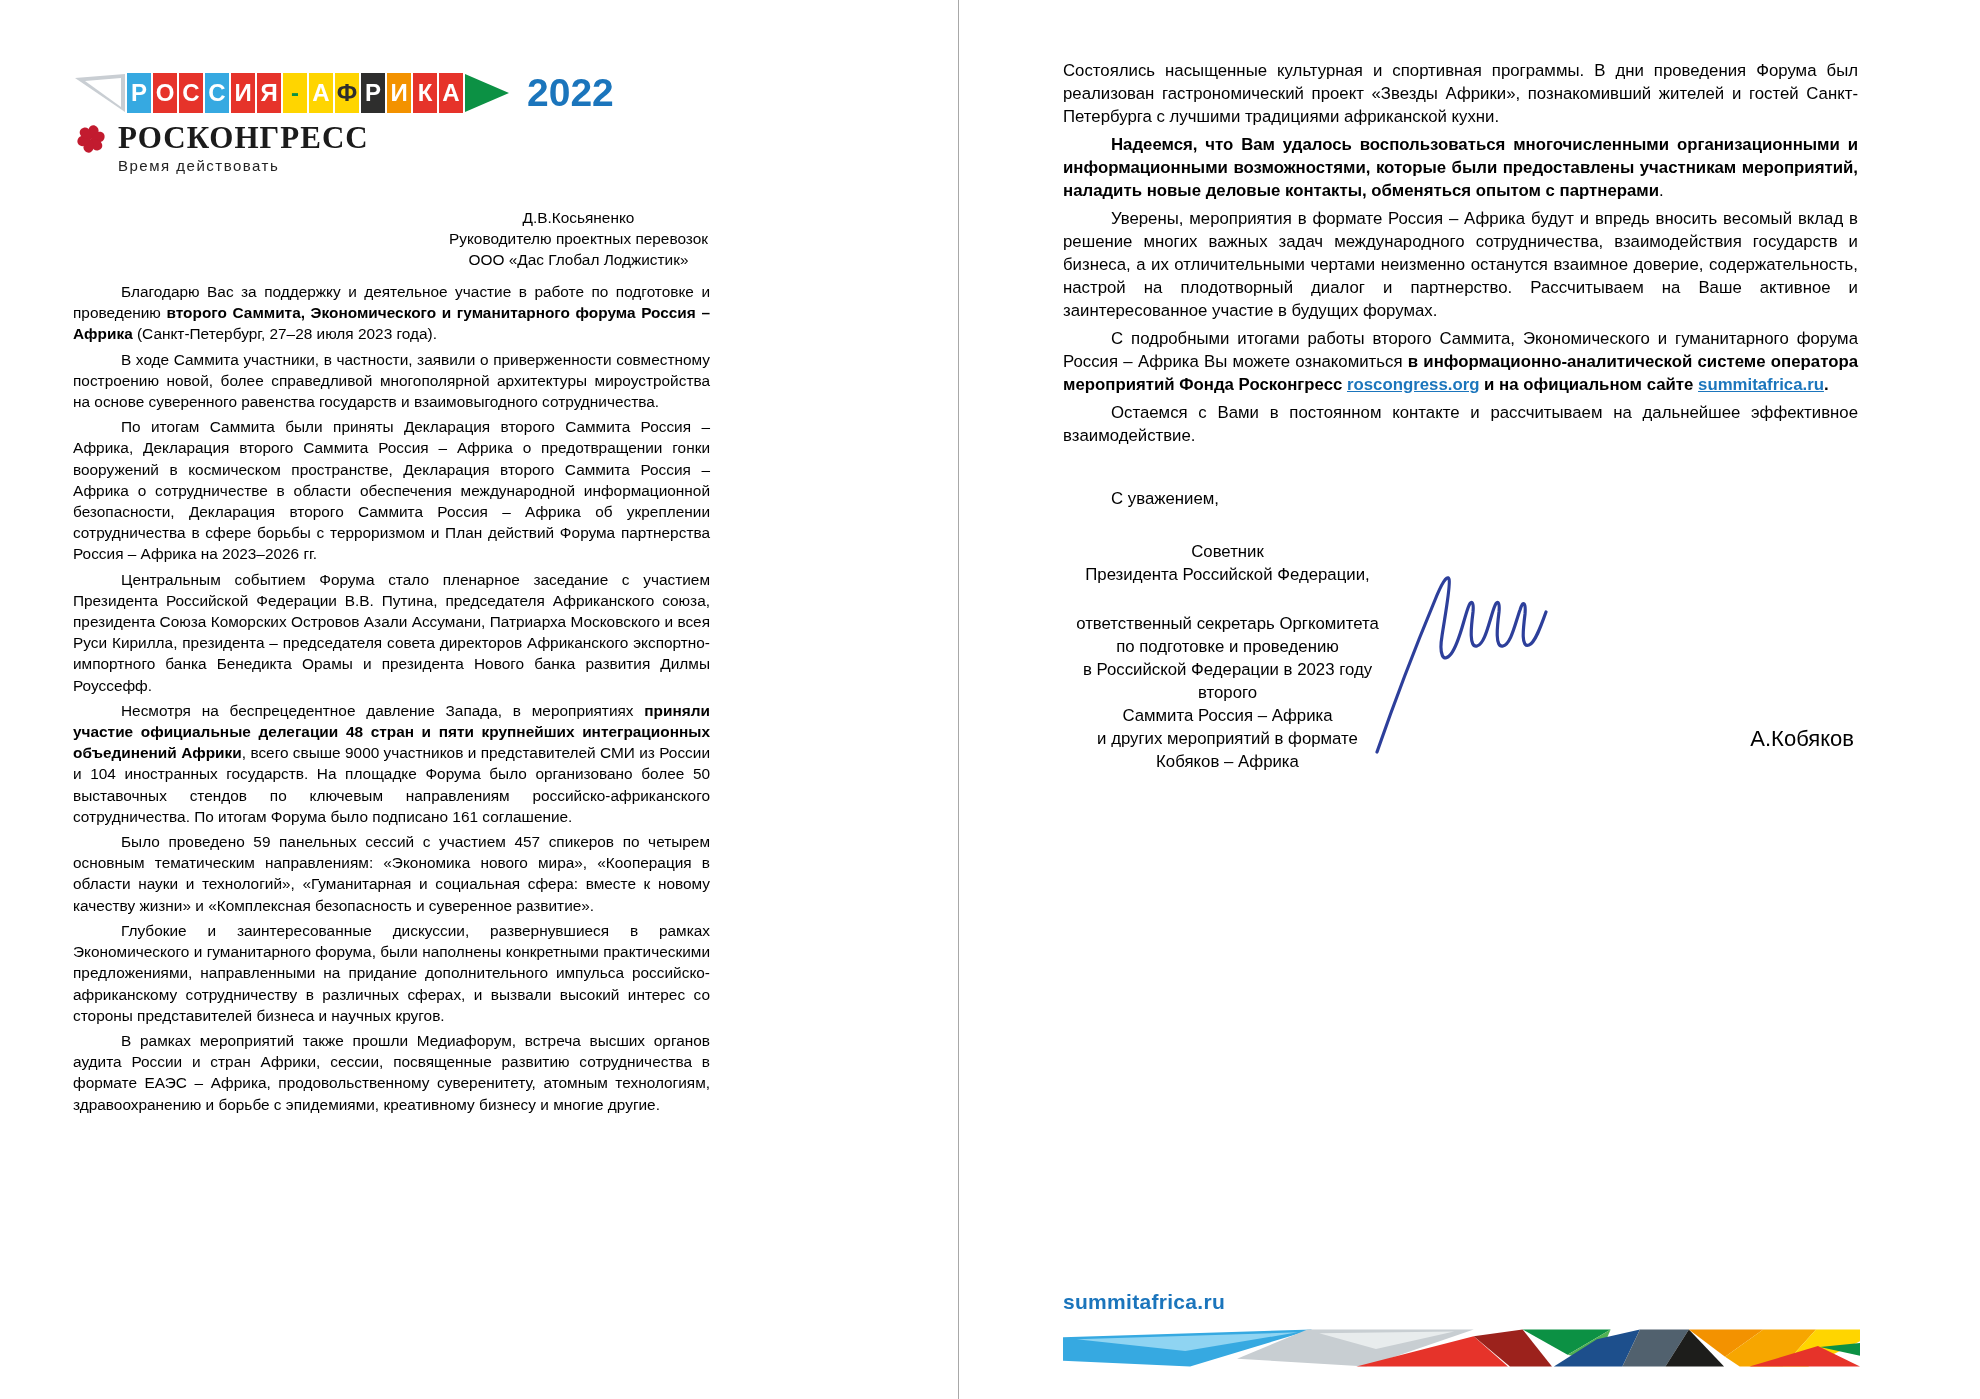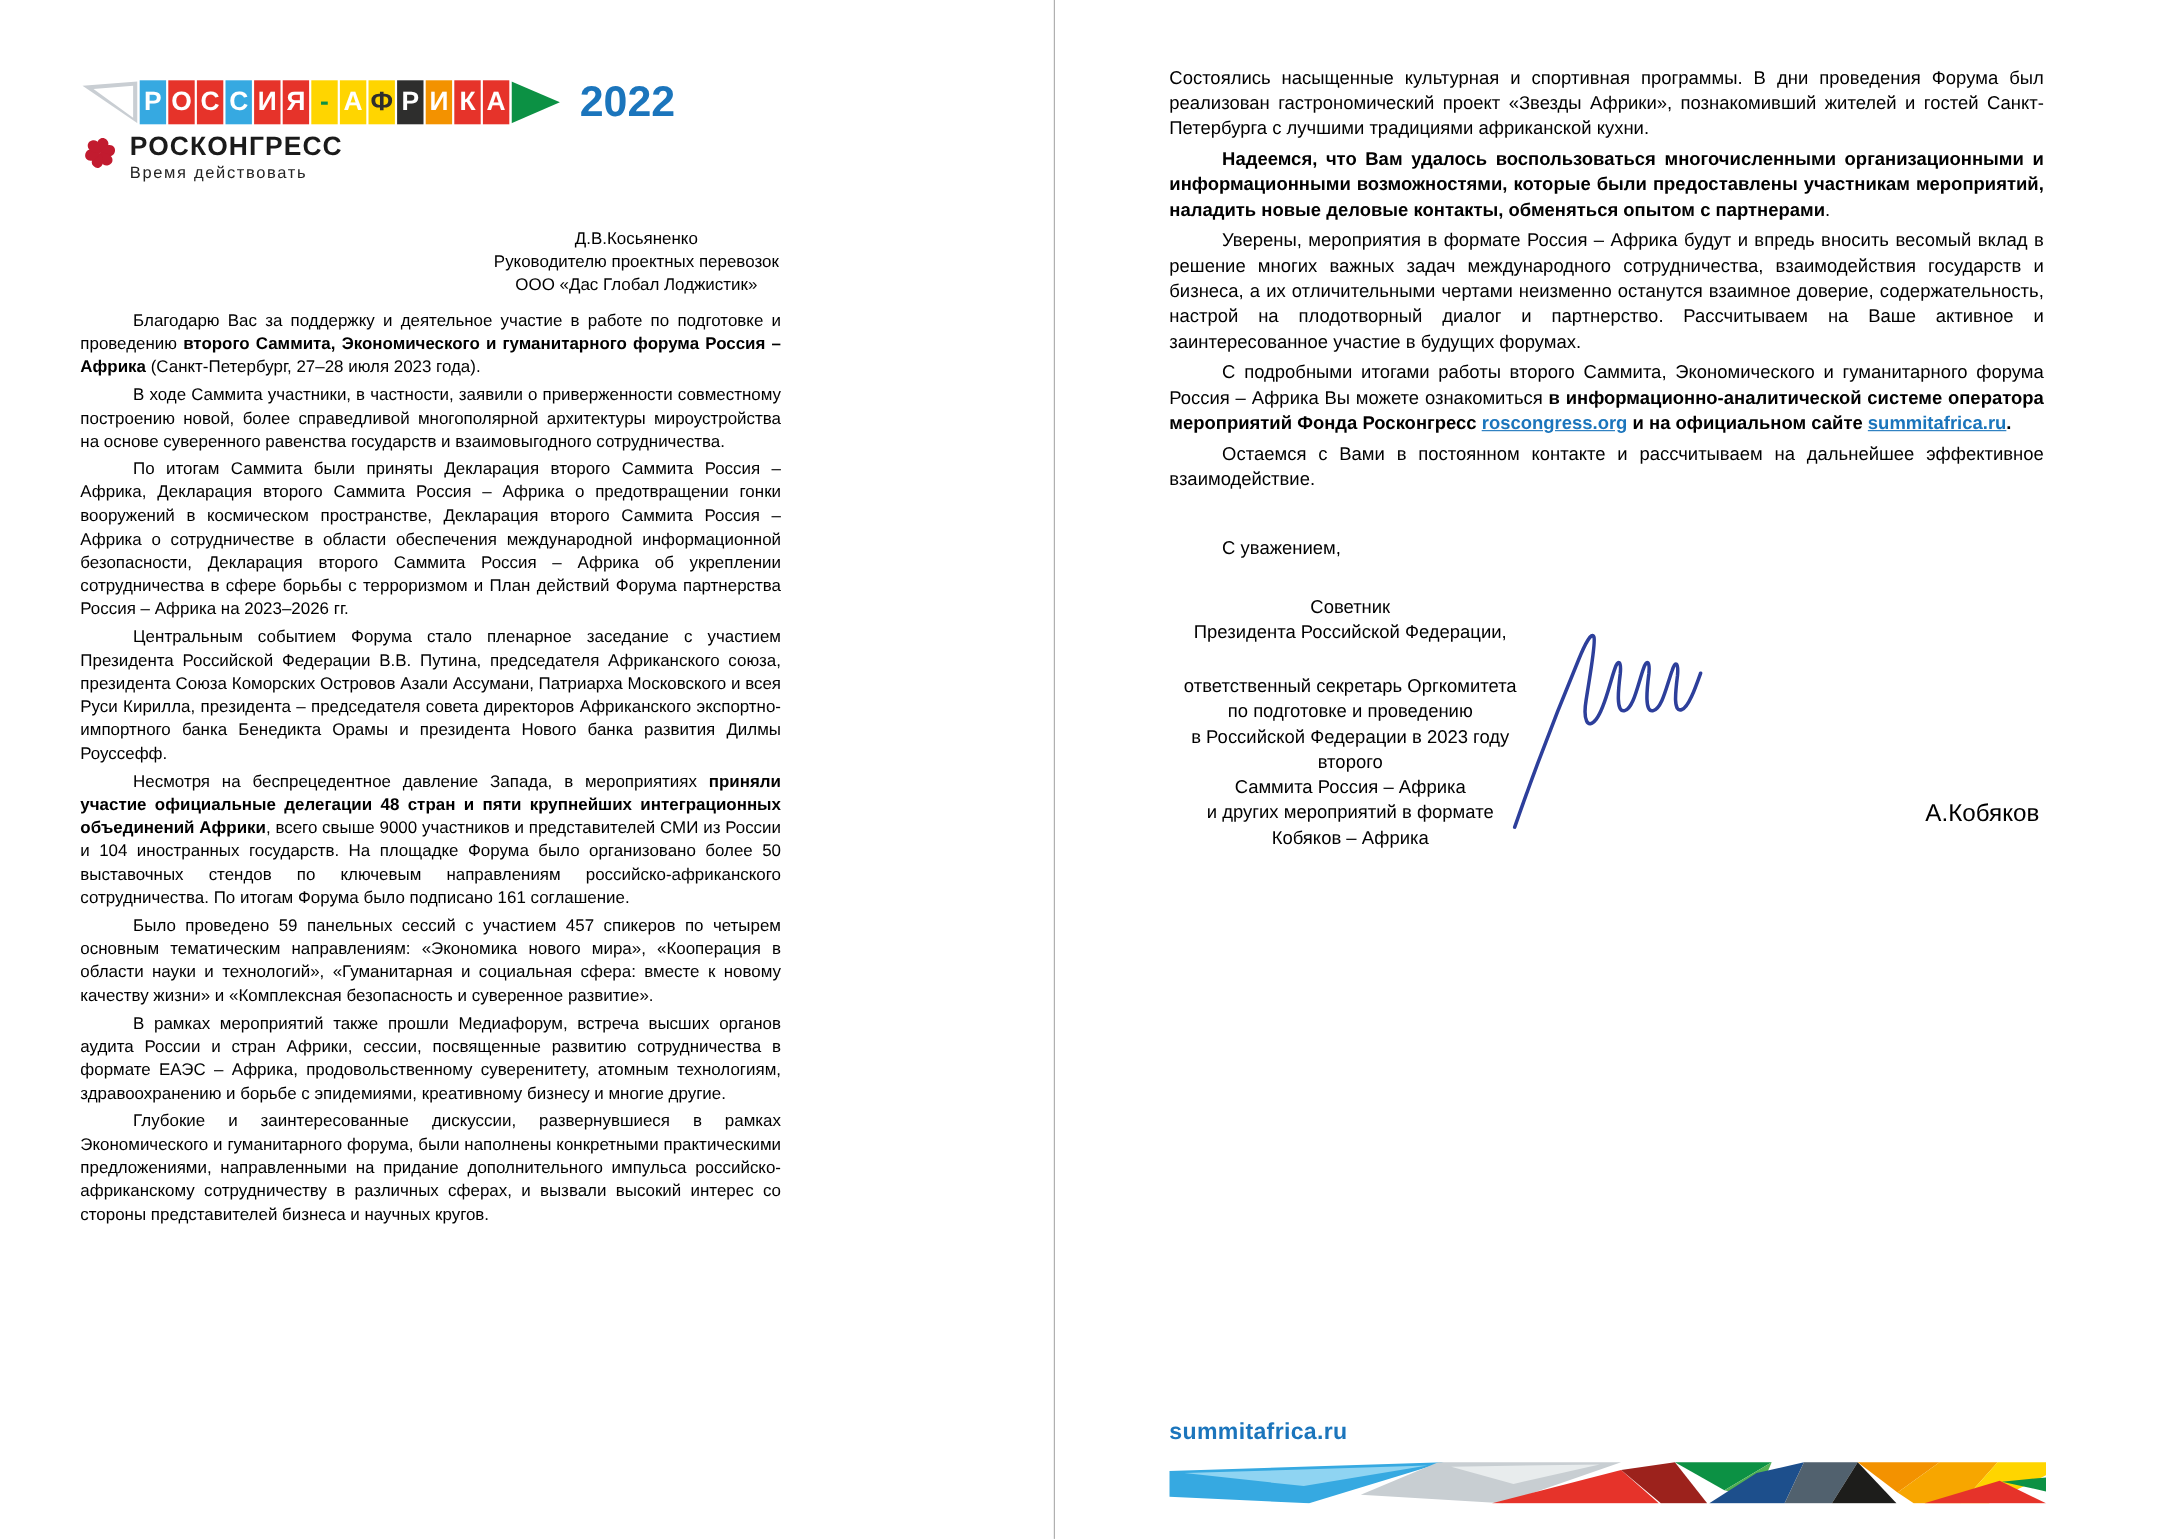--- a/index.html
+++ b/index.html
@@ -8,21 +8,21 @@
   .page-divider{position:absolute;left:958px;top:0;height:100%;width:1px;background:#a8a8a8;}
 
   
   .left-col{position:absolute;left:73px;top:73px;width:637px;}
   .logo-row{display:flex;align-items:stretch;height:40px;}
   .tiles{display:flex;gap:2px;margin-left:2px;}
   .tile{width:24px;display:flex;align-items:center;justify-content:center;
         font-weight:bold;font-size:24px;color:#fff;line-height:1;}
   .year{font-size:39px;font-weight:bold;color:var(--year-blue,#1b75bc);margin-left:16px;line-height:40px;}
   .rosc{display:flex;align-items:flex-start;gap:9px;margin-top:8px;height:46px;}
-  .rosc-name{font-family:Liberation Sans, sans-serif;font-weight:600;font-size:24px;letter-spacing:1px;color:#1b1b1b;line-height:1.1;}
+  .rosc-name{font-family:Liberation Serif, serif;font-weight:600;font-size:31px;letter-spacing:1px;color:#1b1b1b;line-height:1.1;}
   .rosc-tag{font-size:15px;letter-spacing:1.5px;color:#222;margin-top:2px;}
   .recipient{width:fit-content;margin:40px 2px 0 auto;text-align:center;font-size:15.4px;line-height:21px;}
   .salutation{text-align:center;font-weight:bold;margin-top:9px;font-size:15.6px;line-height:21px;}
   .paras{margin-top:11px;}
   .para{font-size:15.4px;line-height:21.2px;text-align:justify;margin:0 0 4px 0;text-indent:48px;}
   .para.noindent{text-indent:0;}
   .b{font-weight:bold;}
   .lnk{color:var(--link-blue,#1b75bc);font-weight:bold;text-decoration:underline;cursor:pointer;}
 
   
@@ -96,22 +96,22 @@
     </div>
 
 
     <div class="paras">
         <p class="para"><span>Благодарю Вас за поддержку и деятельное участие в работе по подготовке и проведению </span><span class="b">второго Саммита, Экономического и гуманитарного форума Россия – Африка</span><span> (Санкт-Петербург, 27–28 июля 2023 года).</span></p>
         <p class="para"><span>В ходе Саммита участники, в частности, заявили о приверженности совместному построению новой, более справедливой многополярной архитектуры мироустройства на основе суверенного равенства государств и взаимовыгодного сотрудничества.</span></p>
         <p class="para"><span>По итогам Саммита были приняты Декларация второго Саммита Россия – Африка, Декларация второго Саммита Россия – Африка о предотвращении гонки вооружений в космическом пространстве, Декларация второго Саммита Россия – Африка о сотрудничестве в области обеспечения международной информационной безопасности, Декларация второго Саммита Россия – Африка об укреплении сотрудничества в сфере борьбы с терроризмом и План действий Форума партнерства Россия – Африка на 2023–2026 гг.</span></p>
         <p class="para"><span>Центральным событием Форума стало пленарное заседание с участием Президента Российской Федерации В.В. Путина, председателя Африканского союза, президента Союза Коморских Островов Азали Ассумани, Патриарха Московского и всея Руси Кирилла, президента – председателя совета директоров Африканского экспортно-импортного банка Бенедикта Орамы и президента Нового банка развития Дилмы Роуссефф.</span></p>
         <p class="para"><span>Несмотря на беспрецедентное давление Запада, в мероприятиях </span><span class="b">приняли участие официальные делегации 48 стран и пяти крупнейших интеграционных объединений Африки</span><span>, всего свыше 9000 участников и представителей СМИ из России и 104 иностранных государств. На площадке Форума было организовано более 50 выставочных стендов по ключевым направлениям российско-африканского сотрудничества. По итогам Форума было подписано 161 соглашение.</span></p>
         <p class="para"><span>Было проведено 59 панельных сессий с участием 457 спикеров по четырем основным тематическим направлениям: «Экономика нового мира», «Кооперация в области науки и технологий», «Гуманитарная и социальная сфера: вместе к новому качеству жизни» и «Комплексная безопасность и суверенное развитие».</span></p>
+        <p class="para"><span>Глубокие и заинтересованные дискуссии, развернувшиеся в рамках Экономического и гуманитарного форума, были наполнены конкретными практическими предложениями, направленными на придание дополнительного импульса российско-африканскому сотрудничеству в различных сферах, и вызвали высокий интерес со стороны представителей бизнеса и научных кругов.</span></p>
         <p class="para"><span>В рамках мероприятий также прошли Медиафорум, встреча высших органов аудита России и стран Африки, сессии, посвященные развитию сотрудничества в формате ЕАЭС – Африка, продовольственному суверенитету, атомным технологиям, здравоохранению и борьбе с эпидемиями, креативному бизнесу и многие другие.</span></p>
-        <p class="para"><span>Глубокие и заинтересованные дискуссии, развернувшиеся в рамках Экономического и гуманитарного форума, были наполнены конкретными практическими предложениями, направленными на придание дополнительного импульса российско-африканскому сотрудничеству в различных сферах, и вызвали высокий интерес со стороны представителей бизнеса и научных кругов.</span></p>
       </div>
   </div>
 
   <div class="right-col">
 
     <div class="paras">
         <p class="para noindent"><span>Состоялись насыщенные культурная и спортивная программы. В дни проведения Форума был реализован гастрономический проект «Звезды Африки», познакомивший жителей и гостей Санкт-Петербурга с лучшими традициями африканской кухни.</span></p>
         <p class="para"><span class="b">Надеемся, что Вам удалось воспользоваться многочисленными организационными и информационными возможностями, которые были предоставлены участникам мероприятий, наладить новые деловые контакты, обменяться опытом с партнерами</span><span>.</span></p>
         <p class="para"><span>Уверены, мероприятия в формате Россия – Африка будут и впредь вносить весомый вклад в решение многих важных задач международного сотрудничества, взаимодействия государств и бизнеса, а их отличительными чертами неизменно останутся взаимное доверие, содержательность, настрой на плодотворный диалог и партнерство. Рассчитываем на Ваше активное и заинтересованное участие в будущих форумах.</span></p>
         <p class="para"><span>С подробными итогами работы  второго Саммита, Экономического и гуманитарного форума Россия – Африка Вы можете ознакомиться </span><span class="b">в информационно-аналитической системе оператора мероприятий Фонда Росконгресс </span><a class="lnk">roscongress.org</a><span class="b"> и на официальном сайте </span><a class="lnk">summitafrica.ru</a><span class="b">.</span></p>

